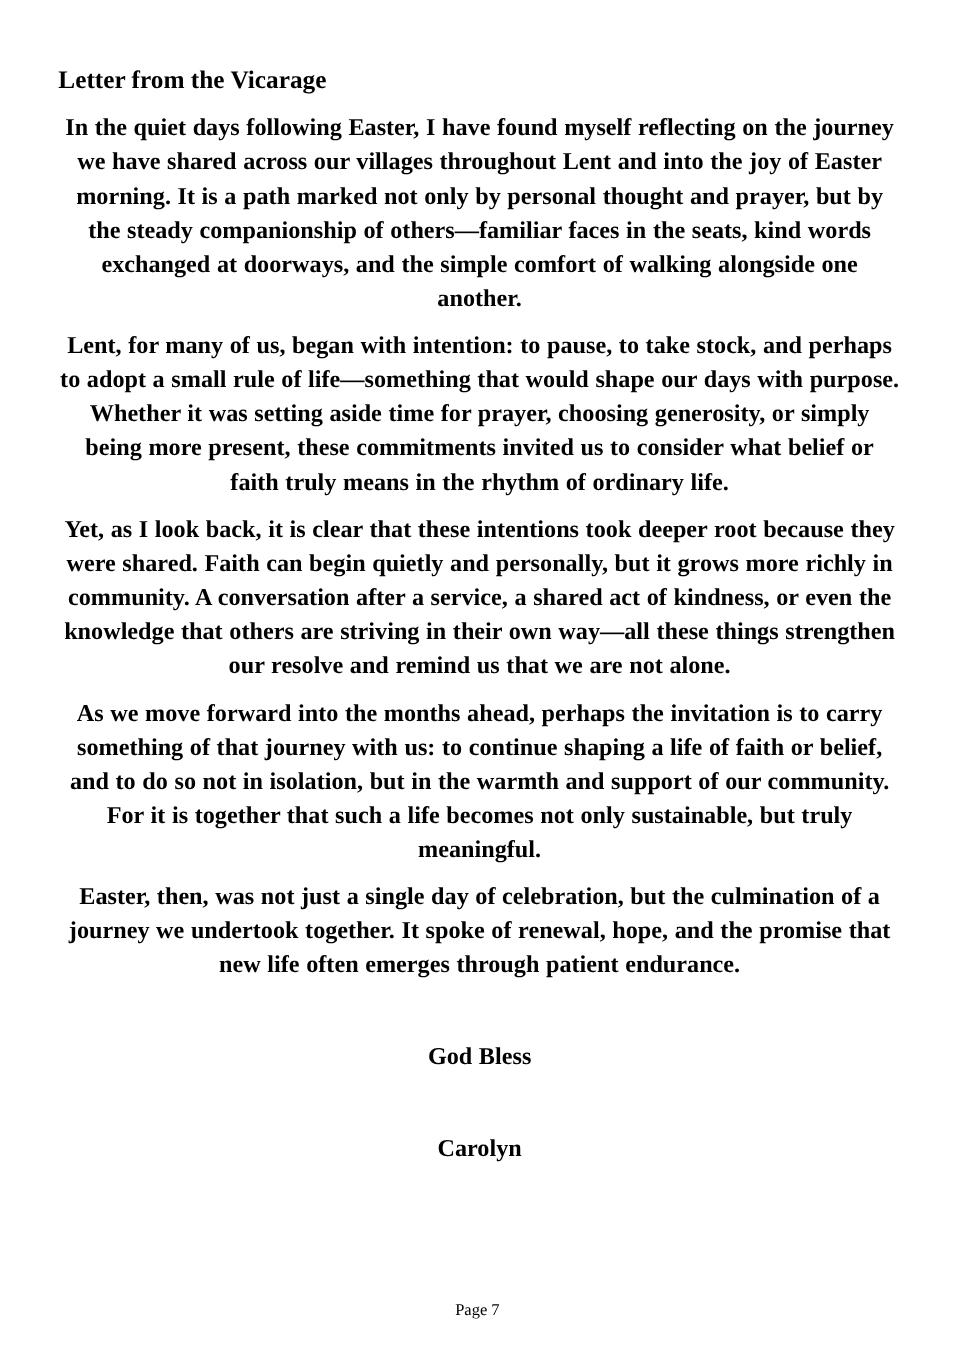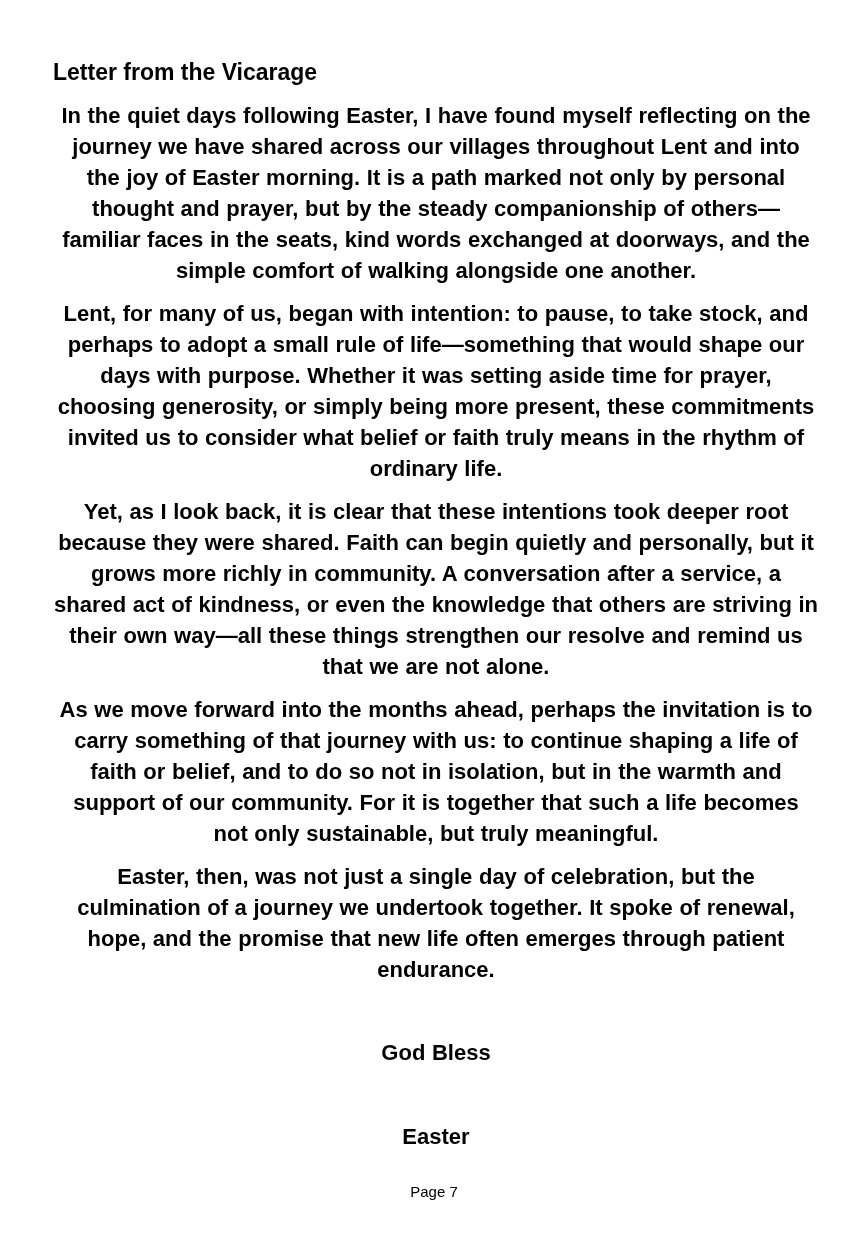--- a/index.html
+++ b/index.html
@@ -14,21 +14,21 @@
     background: #ffffff;
     overflow: hidden;
     box-sizing: border-box;
     color: #000000;
   }
   .letter {
     position: absolute;
     top: 57px;
     left: 53px;
     width: 766px;
-    font-family: Liberation Sans, sans-serif;
+    font-family: Liberation Serif, serif;
     font-weight: bold;
     color: #000000;
   }
   .letter h1 {
     font-size: 23px;
     line-height: 31px;
     margin: 0 0 12px 0;
     font-weight: bold;
   }
   .letter p {
@@ -43,35 +43,35 @@
   }
   .signoff-name {
     margin-top: 53px !important;
   }
   .footer {
     position: absolute;
     top: 1183px;
     left: 0;
     width: 100%;
     text-align: center;
-    font-family: Liberation Sans, sans-serif;
+    font-family: Liberation Serif, serif;
     font-size: 15px;
     color: #000000;
   }
 </style>
 </head>
 <body>
 
 <div class="page">
   <div class="letter">
     <h1>Letter from the Vicarage</h1>
     <p>In the quiet days following Easter, I have found myself reflecting on the journey we have shared across our villages throughout Lent and into the joy of Easter morning. It is a path marked not only by personal thought and prayer, but by the steady companionship of others—familiar faces in the seats, kind words exchanged at doorways, and the simple comfort of walking alongside one another.</p>
     <p>Lent, for many of us, began with intention: to pause, to take stock, and perhaps to adopt a small rule of life—something that would shape our days with purpose. Whether it was setting aside time for prayer, choosing generosity, or simply being more present, these commitments invited us to consider what belief or faith truly means in the rhythm of ordinary life.</p>
     <p>Yet, as I look back, it is clear that these intentions took deeper root because they were shared. Faith can begin quietly and personally, but it grows more richly in community. A conversation after a service, a shared act of kindness, or even the knowledge that others are striving in their own way—all these things strengthen our resolve and remind us that we are not alone.</p>
     <p>As we move forward into the months ahead, perhaps the invitation is to carry something of that journey with us: to continue shaping a life of faith or belief, and to do so not in isolation, but in the warmth and support of our community. For it is together that such a life becomes not only sustainable, but truly meaningful.</p>
     <p>Easter, then, was not just a single day of celebration, but the culmination of a journey we undertook together. It spoke of renewal, hope, and the promise that new life often emerges through patient endurance.</p>
     <p class="signoff-blessing">God Bless</p>
-    <p class="signoff-name">Easter</p>
+    <p class="signoff-name">Carolyn</p>
   </div>
   <div class="footer">
     <span>Page 7</span>
   </div>
 </div>
 
 </body></html>

